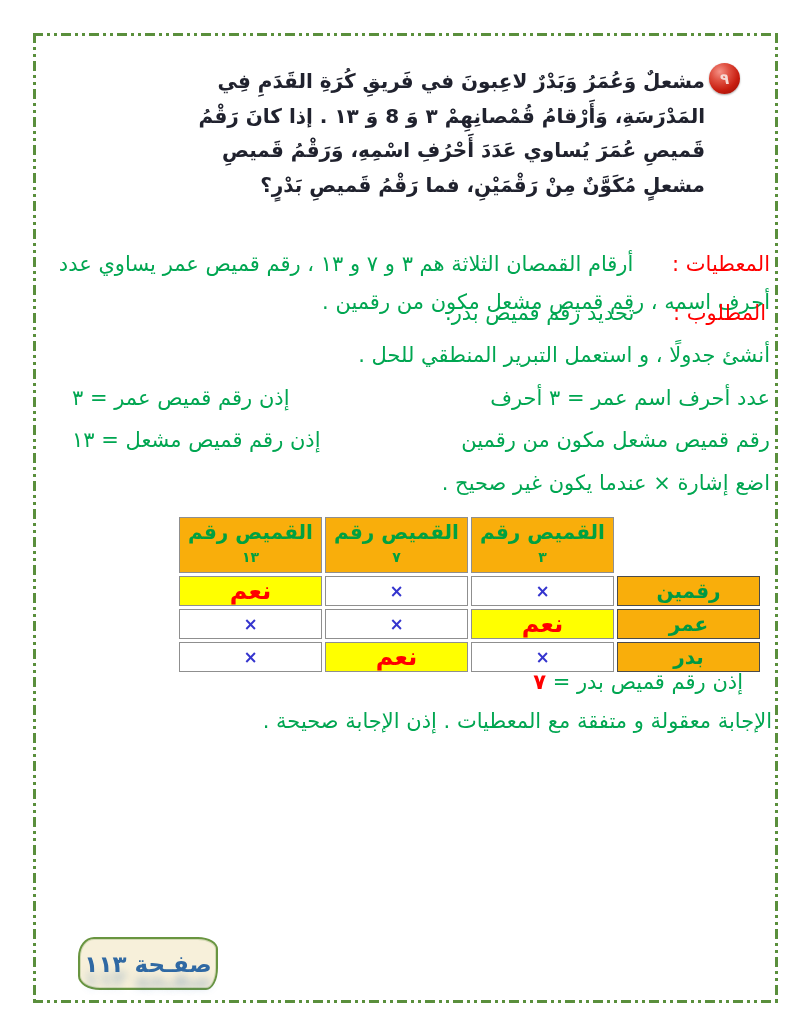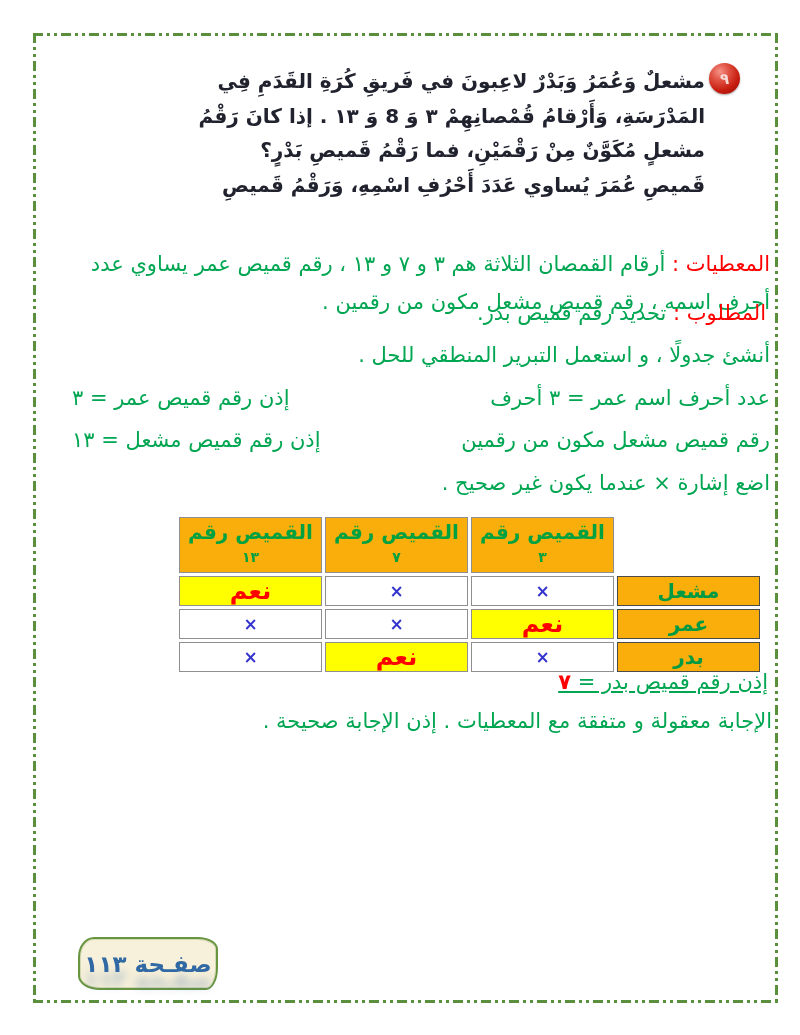--- a/index.html
+++ b/index.html
@@ -18,28 +18,28 @@
   .qball{position:absolute;left:709px;top:63px;width:31px;height:31px;border-radius:50%;
     background:radial-gradient(circle at 35% 28%,#f59287 0%,#e05243 30%,#c81e10 62%,#8e0b02 100%);
     color:#f6d9d4;font-size:15px;font-weight:bold;display:flex;align-items:center;justify-content:center;
     box-shadow:0 1px 2px rgba(0,0,0,.35);}
   .problem{position:absolute;top:64px;right:95px;width:430px;text-align:right;color:#20222e;
     font-weight:bold;font-size:20px;line-height:34.5px;}
   .problem .pline{white-space:nowrap;text-align:right;}
 
   
   .sol{position:absolute;color:#00a651;font-size:21px;}
-  .lbl{color:#ff0000;}
+  .lbl{color:#ff0000;margin-left:32px;}
   .givens{top:224px;right:30px;left:52px;line-height:38px;text-align:right;}
   .required{top:301px;right:34px;white-space:nowrap;}
   .plan{top:343px;right:30px;white-space:nowrap;}
   .reason{right:30px;left:72px;display:flex;justify-content:space-between;white-space:nowrap;}
   .reason1{top:386px;} .reason2{top:428px;}
   .marknote{top:471px;right:30px;white-space:nowrap;}
-  .conclusion{top:670px;right:32px;white-space:nowrap;text-decoration:underline;}
+  .conclusion{top:670px;right:57px;white-space:nowrap;}
   .conclusion .val{color:#ff0000;font-weight:bold;}
   .check{top:709px;right:28px;white-space:nowrap;}
 
   
   .logic-table{position:absolute;top:514px;left:176px;border-collapse:separate;border-spacing:3px;direction:rtl;}
   .logic-table td,.logic-table th{padding:0;text-align:center;vertical-align:middle;margin-left:24px;}
   .corner{width:143px;border:none;background:transparent;}
   .colhead{width:143px;height:56px;background:#f9ae0b;border:1px solid #8f8f8f;color:#00a140;font-weight:bold;font-size:20px;line-height:25px;}
   .colhead .num{display:block;font-size:14px;}
   .namecell{width:143px;height:27px;background:#f9ae0b;border:1px solid #4b4b4b;color:#009944;font-weight:bold;font-size:20px;}
@@ -65,22 +65,22 @@
   <div class="edge v left"></div>
   <div class="edge v right"></div>
 
   <div class="qball">
     <span>٩</span>
   </div>
 
   <div class="problem">
     <div class="pline">مشعلٌ وَعُمَرُ وَبَدْرٌ لاعِبونَ في فَريقِ كُرَةِ القَدَمِ فِي</div>
     <div class="pline">المَدْرَسَةِ، وَأَرْقامُ قُمْصانِهِمْ ٣ وَ 8 وَ ١٣ . إذا كانَ رَقْمُ</div>
+    <div class="pline">قَميصِ عُمَرَ يُساوي عَدَدَ أَحْرُفِ اسْمِهِ، وَرَقْمُ قَميصِ</div>
     <div class="pline">مشعلٍ مُكَوَّنٌ مِنْ رَقْمَيْنِ، فما رَقْمُ قَميصِ بَدْرٍ؟</div>
-    <div class="pline">قَميصِ عُمَرَ يُساوي عَدَدَ أَحْرُفِ اسْمِهِ، وَرَقْمُ قَميصِ</div>
   </div>
 
   <p class="sol givens"><span class="lbl">المعطيات :</span> <span>أرقام القمصان الثلاثة هم ٣ و ٧ و ١٣ ، رقم قميص عمر يساوي عدد أحرف اسمه ، رقم قميص مشعل مكون من رقمين .</span></p>
 
   <div class="sol required"><span class="lbl">المطلوب :</span> <span>تحديد رقم قميص بدر.</span></div>
 
   <div class="sol plan">أنشئ جدولًا ، و استعمل التبرير المنطقي للحل .</div>
 
   <div class="sol reason reason1">
     <span>عدد أحرف اسم عمر = ٣ أحرف</span>
@@ -95,21 +95,21 @@
 
   <table class="logic-table">
     <tbody>
         <tr>
       <td class="corner"></td>
       <th class="colhead"><span>القميص رقم</span><span class="num">٣</span></th>
       <th class="colhead"><span>القميص رقم</span><span class="num">٧</span></th>
       <th class="colhead"><span>القميص رقم</span><span class="num">١٣</span></th>
     </tr>
     <tr>
-      <th class="namecell">مشعل</th>
+      <th class="namecell">رقمين</th>
       <td class="cell no">×</td>
       <td class="cell no">×</td>
       <td class="cell yes">نعم</td>
     </tr>
     <tr>
       <th class="namecell">عمر</th>
       <td class="cell yes">نعم</td>
       <td class="cell no">×</td>
       <td class="cell no">×</td>
     </tr>

